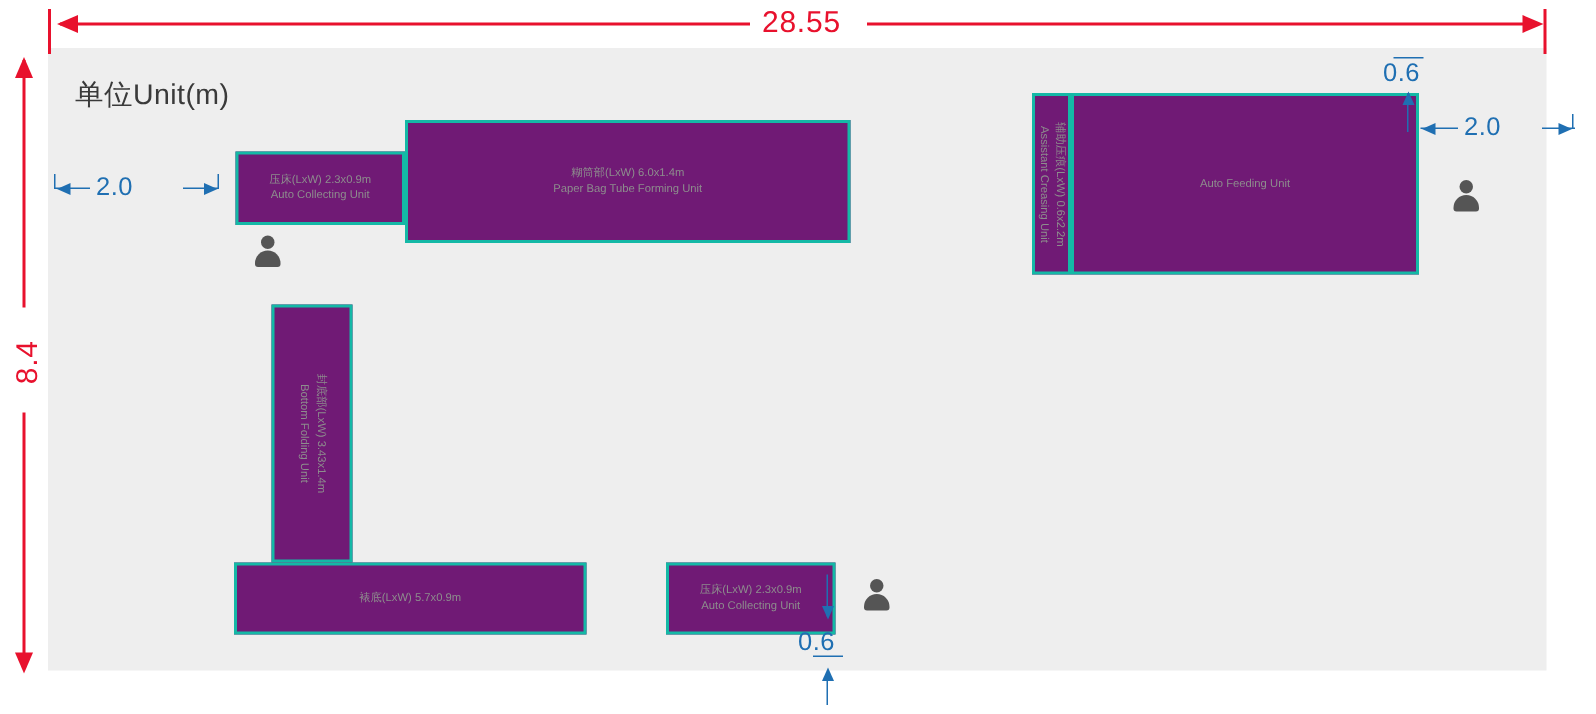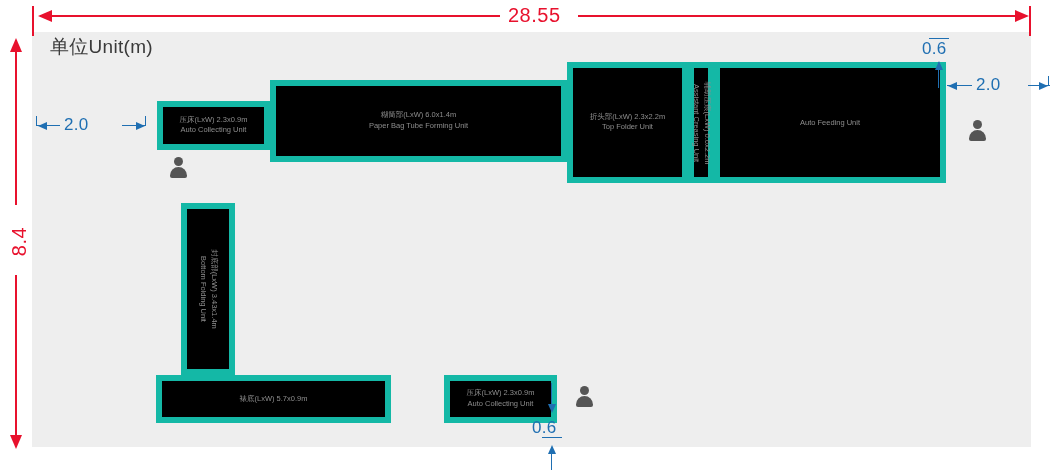--- a/index.html
+++ b/index.html
@@ -26,32 +26,32 @@
     top: 32px;
     width: 999px;
     height: 415px;
     background: #eeeeee;
   }
 
   
   #title {
     position: absolute;
     left: 50px;
-    top: 34px;
+    top: 50px;
     font-size: 19px;
     color: #3a3a3a;
     letter-spacing: 0.3px;
     white-space: nowrap;
   }
 
   
   .box {
     position: absolute;
-    background: #000000;
-    border: 6px solid #14b8a6;
+    background: #701a75;
+    border: 2px solid #14b8a6;
     box-sizing: border-box;
   }
   .box-label {
     position: absolute;
     left: 0;
     top: 50%;
     width: 100%;
     transform: translateY(-50%);
     text-align: center;
     font-size: 7.5px;
@@ -164,26 +164,20 @@
     </div>
   </div>
 
   <div class="box" style="left:270px; top:80px; width:297px; height:82px;">
     <div class="box-label">
       <span class="cn">糊筒部(LxW) 6.0x1.4m</span>
       <span class="en">Paper Bag Tube Forming Unit</span>
     </div>
   </div>
 
-  <div class="box" style="left:567px; top:62px; width:121px; height:121px;">
-    <div class="box-label">
-      <span class="cn">折头部(LxW) 2.3x2.2m</span>
-      <span class="en">Top Folder Unit</span>
-    </div>
-  </div>
 
   <div class="box vert" style="left:688px; top:62px; width:26px; height:121px;">
     <div class="box-label">
       <span class="cn">辅助压痕(LxW) 0.6x2.2m</span>
       <span class="en">Assistant Creasing Unit</span>
     </div>
   </div>
 
   <div class="box" style="left:714px; top:62px; width:232px; height:121px;">
     <div class="box-label">

